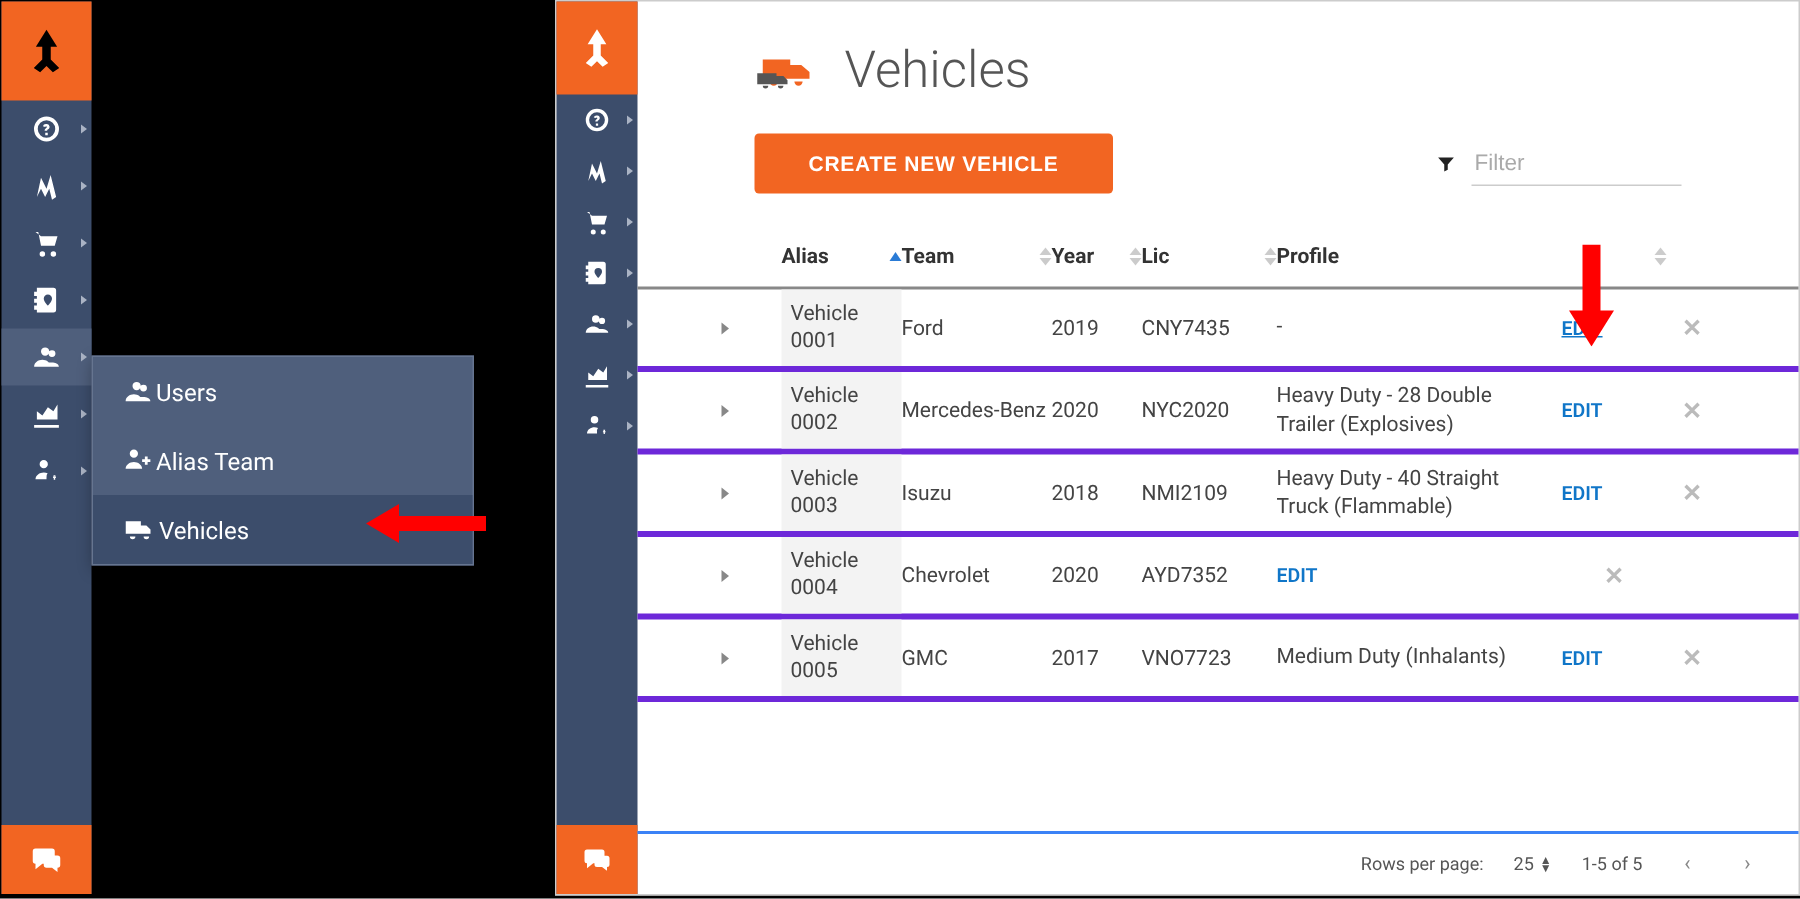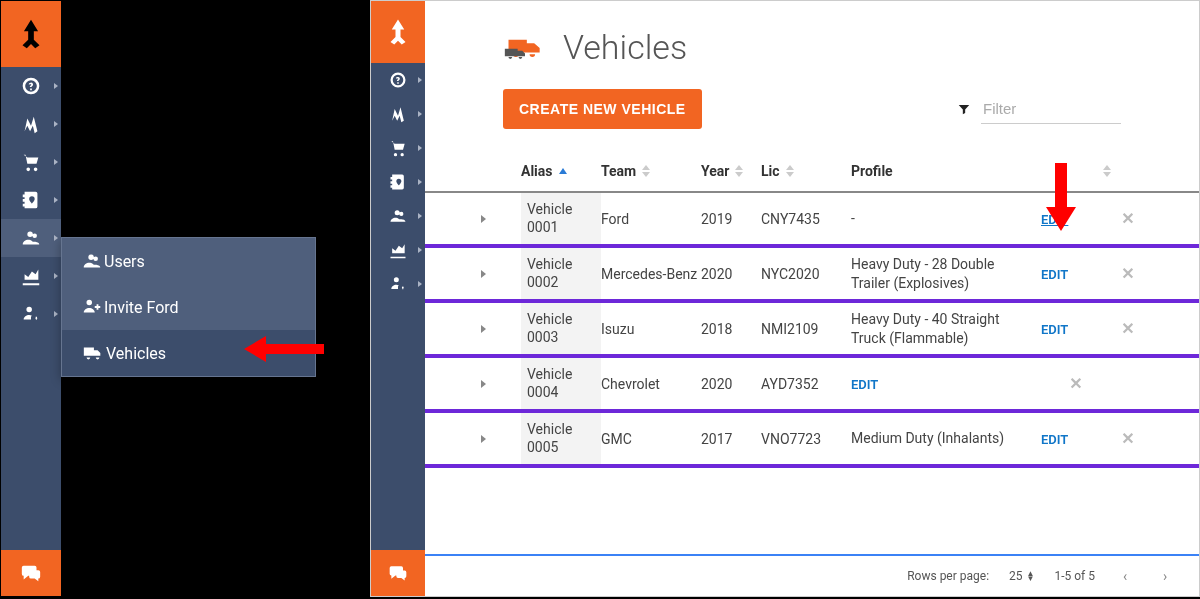--- a/index.html
+++ b/index.html
@@ -124,21 +124,21 @@
     display: flex;
     align-items: center;
     justify-content: space-between;
     padding: 22px 78px 0 78px;
   }
   .btn-primary {
     background: #f26522;
     color: #fff;
     border: none;
     border-radius: 3px;
-    padding: 12px 16px;
+    padding: 12px 36px;
     font-size: 14px;
     font-weight: 600;
     letter-spacing: .5px;
     cursor: pointer;
   }
   .filter {
     display: flex;
     align-items: center;
     gap: 10px;
   }
@@ -165,21 +165,21 @@
     padding: 0 14px 0 50px;
   }
   .thead {
     height: 42px;
     border-bottom: 2px solid #888;
     font-weight: 700;
     font-size: 14px;
     color: #333;
   }
   .thead .th {
-    display: flex; align-items: center; gap: 6px;
+    display: flex; align-items: center; gap: 6px; justify-content: space-between;
   }
   .sort-asc {
     width: 0; height: 0;
     border-left: 4px solid transparent;
     border-right: 4px solid transparent;
     border-bottom: 6px solid #2a7bd6;
     display: inline-block;
   }
   .sort-none {
     width: 8px; height: 12px; position: relative; opacity: .3;
@@ -326,21 +326,21 @@
     <div class="flyout-item">
       <svg width="24" height="22" viewBox="0 0 24 24">
           <path d="M8 8a3 3 0 116 0 3 3 0 01-6 0zm8-1a2.5 2.5 0 110 5 2.5 2.5 0 010-5zM3 19c0-3 3-5 6-5s6 2 6 5H3zm13-3c2 0 5 1 5 3h-6c0-1-.5-2-1.5-3H16z"></path>
         </svg>
       <span>Users</span>
     </div>
     <div class="flyout-item">
       <svg width="24" height="22" viewBox="0 0 24 24">
           <path d="M9 4a3 3 0 110 6 3 3 0 010-6zM3 18c0-3 3-5 6-5s6 2 6 5H3zm14-7v-2h2v2h2v2h-2v2h-2v-2h-2v-2z"></path>
         </svg>
-      <span>Invite Ford</span>
+      <span>Alias Team</span>
     </div>
     <div class="flyout-item hover">
       <svg width="26" height="22" viewBox="0 0 24 24">
           <path d="M2 6h11v9H2zM13 9h4l3 3v3h-7zM5 17a2 2 0 104 0H5zm10 0a2 2 0 104 0h-4z"></path>
         </svg>
       <span>Vehicles</span>
     </div>
   </div>
 </div>
 

